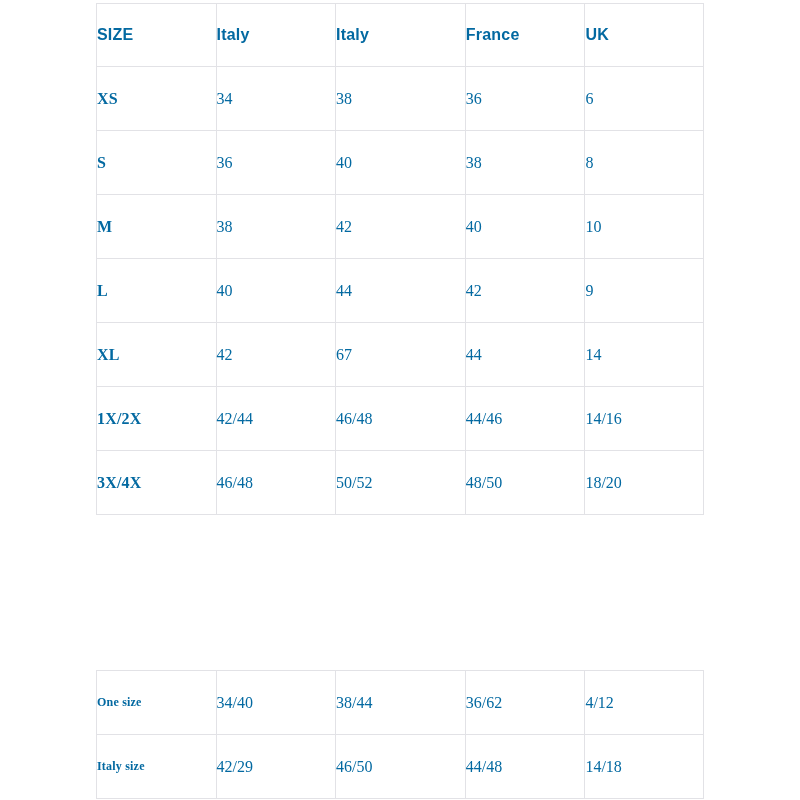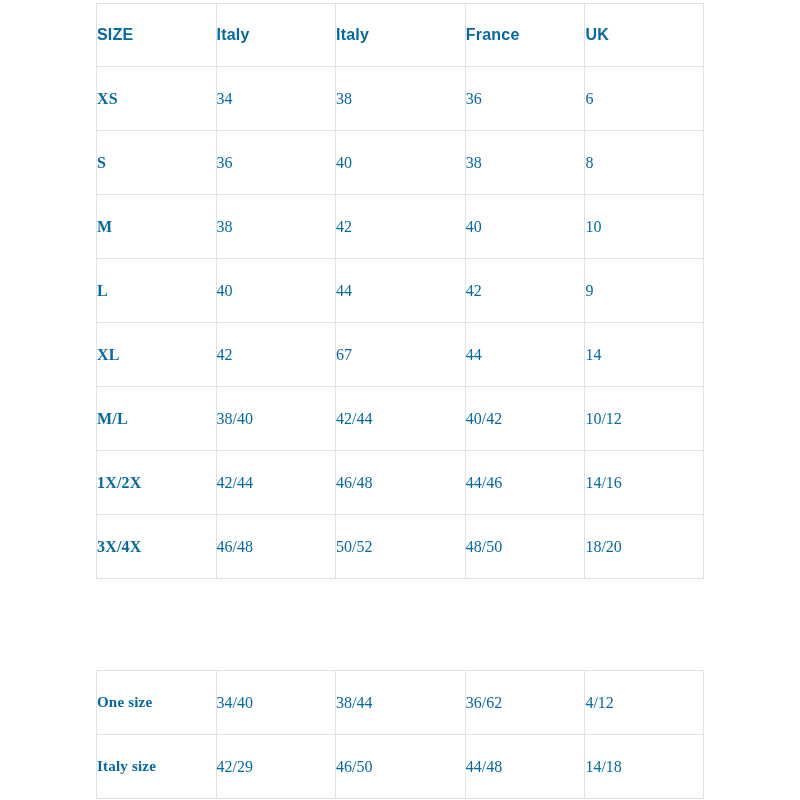--- a/index.html
+++ b/index.html
@@ -62,21 +62,21 @@
   }
   table.size-table tbody td.rowhead {
     font-weight: 700;
     letter-spacing: 0.2px;
   }
   table.size-table.alt tbody td {
     height: 63px;
   }
   table.size-table.alt tbody td.rowhead {
     font-weight: 700;
-    font-size: 15px;
+    font-size: 12px;
     margin-top: 30px;
   }
 </style>
 </head>
 <body>
 
 <div class="page">
 
   <div class="table-wrap primary">
     <table class="size-table">
@@ -126,27 +126,20 @@
           <td>9</td>
         </tr>
         <tr>
           <td class="rowhead">XL</td>
           <td>42</td>
           <td>67</td>
           <td>44</td>
           <td>14</td>
         </tr>
         <tr>
-          <td class="rowhead">M/L</td>
-          <td>38/40</td>
-          <td>42/44</td>
-          <td>40/42</td>
-          <td>10/12</td>
-        </tr>
-        <tr>
           <td class="rowhead">1X/2X</td>
           <td>42/44</td>
           <td>46/48</td>
           <td>44/46</td>
           <td>14/16</td>
         </tr>
         <tr>
           <td class="rowhead">3X/4X</td>
           <td>46/48</td>
           <td>50/52</td>

